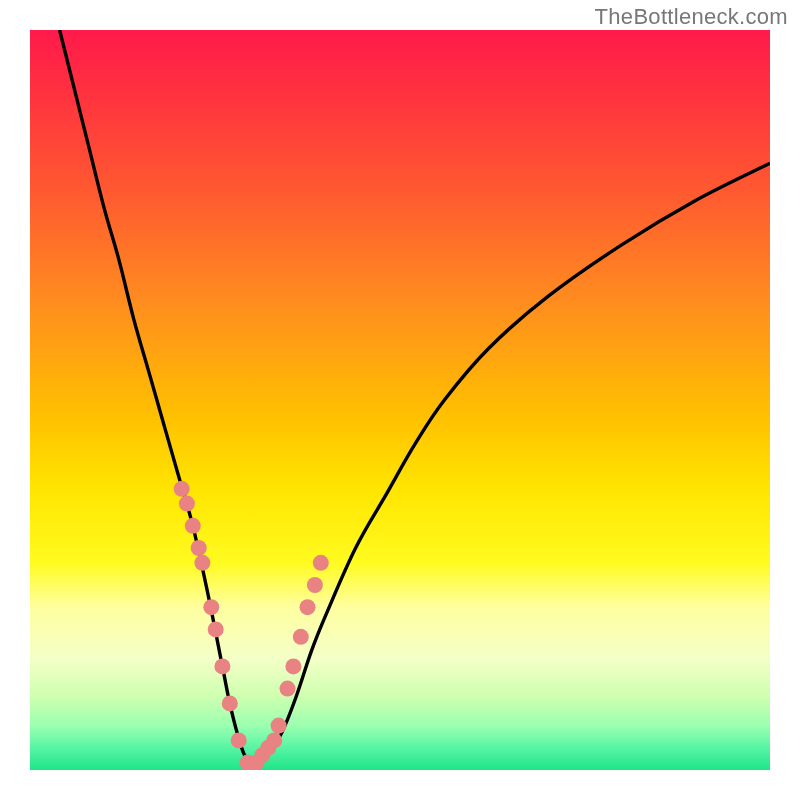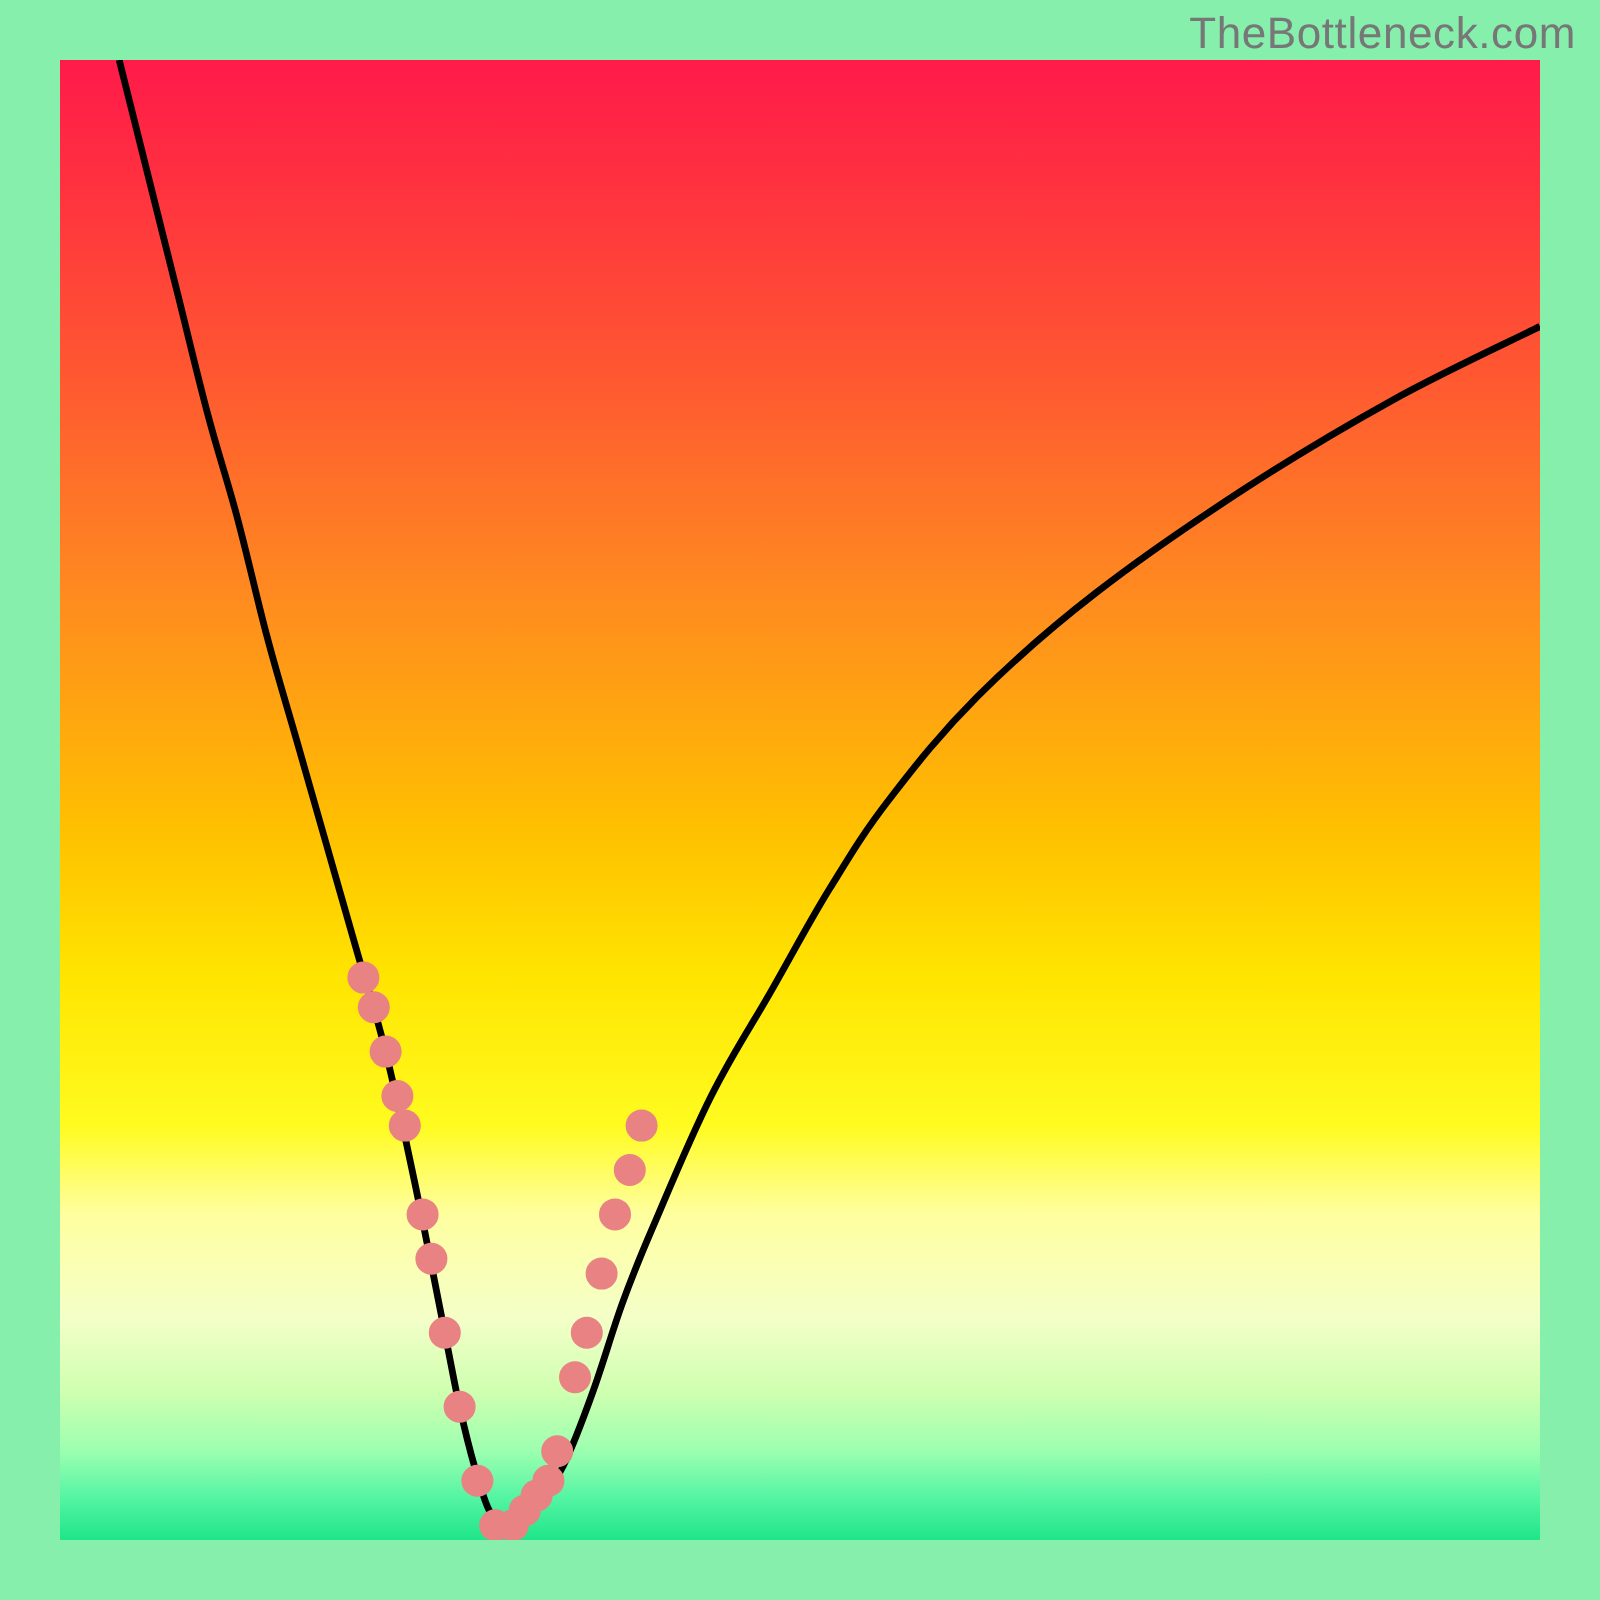--- a/index.html
+++ b/index.html
@@ -7,21 +7,21 @@
     padding: 0;
     width: 800px;
     height: 800px;
     overflow: hidden;
     background: #000;
     font-family: Arial, Helvetica, sans-serif;
   }
   .frame {
     position: absolute;
     inset: 0;
-    background: #86efac;
+    background: #ffffff;
   }
   .plot-area {
     position: absolute;
     left: 30px;
     top: 30px;
     width: 740px;
     height: 740px;
     background: linear-gradient(to bottom,
       #ff1a4a 0%,
       #ff3040 8%,

